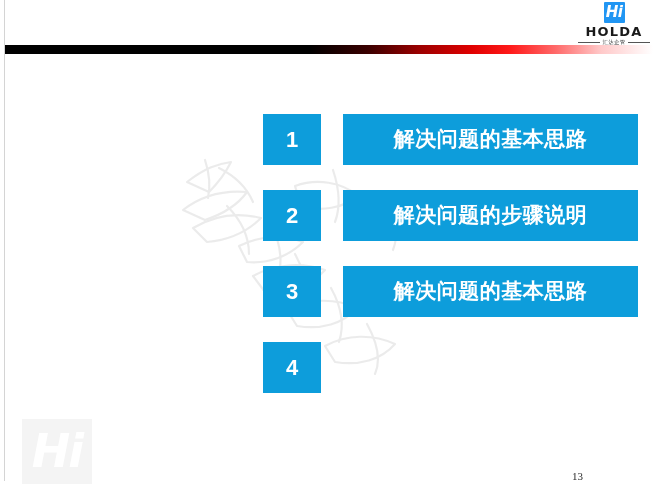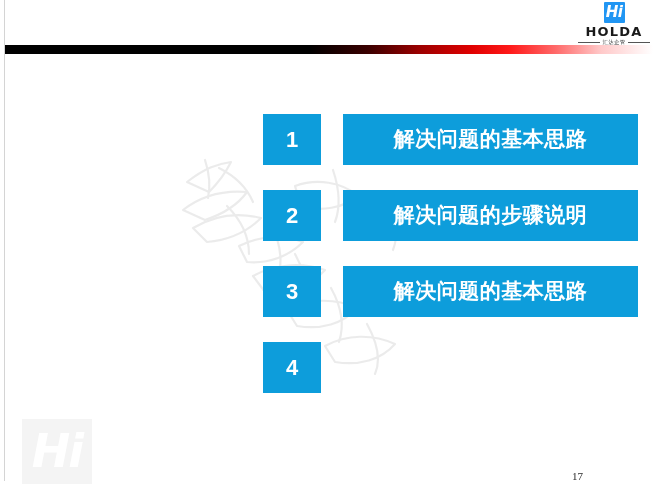--- a/index.html
+++ b/index.html
@@ -300,15 +300,15 @@
       <div class="row-num">3</div>
       <div class="row-title">解决问题的基本思路</div>
     </div>
 
     <div class="row">
       <div class="row-num">4</div>
     </div>
 
   </div>
 
-  <div class="page-no">17</div>
+  <div class="page-no">13</div>
 
 </div>
 
 </body></html>

